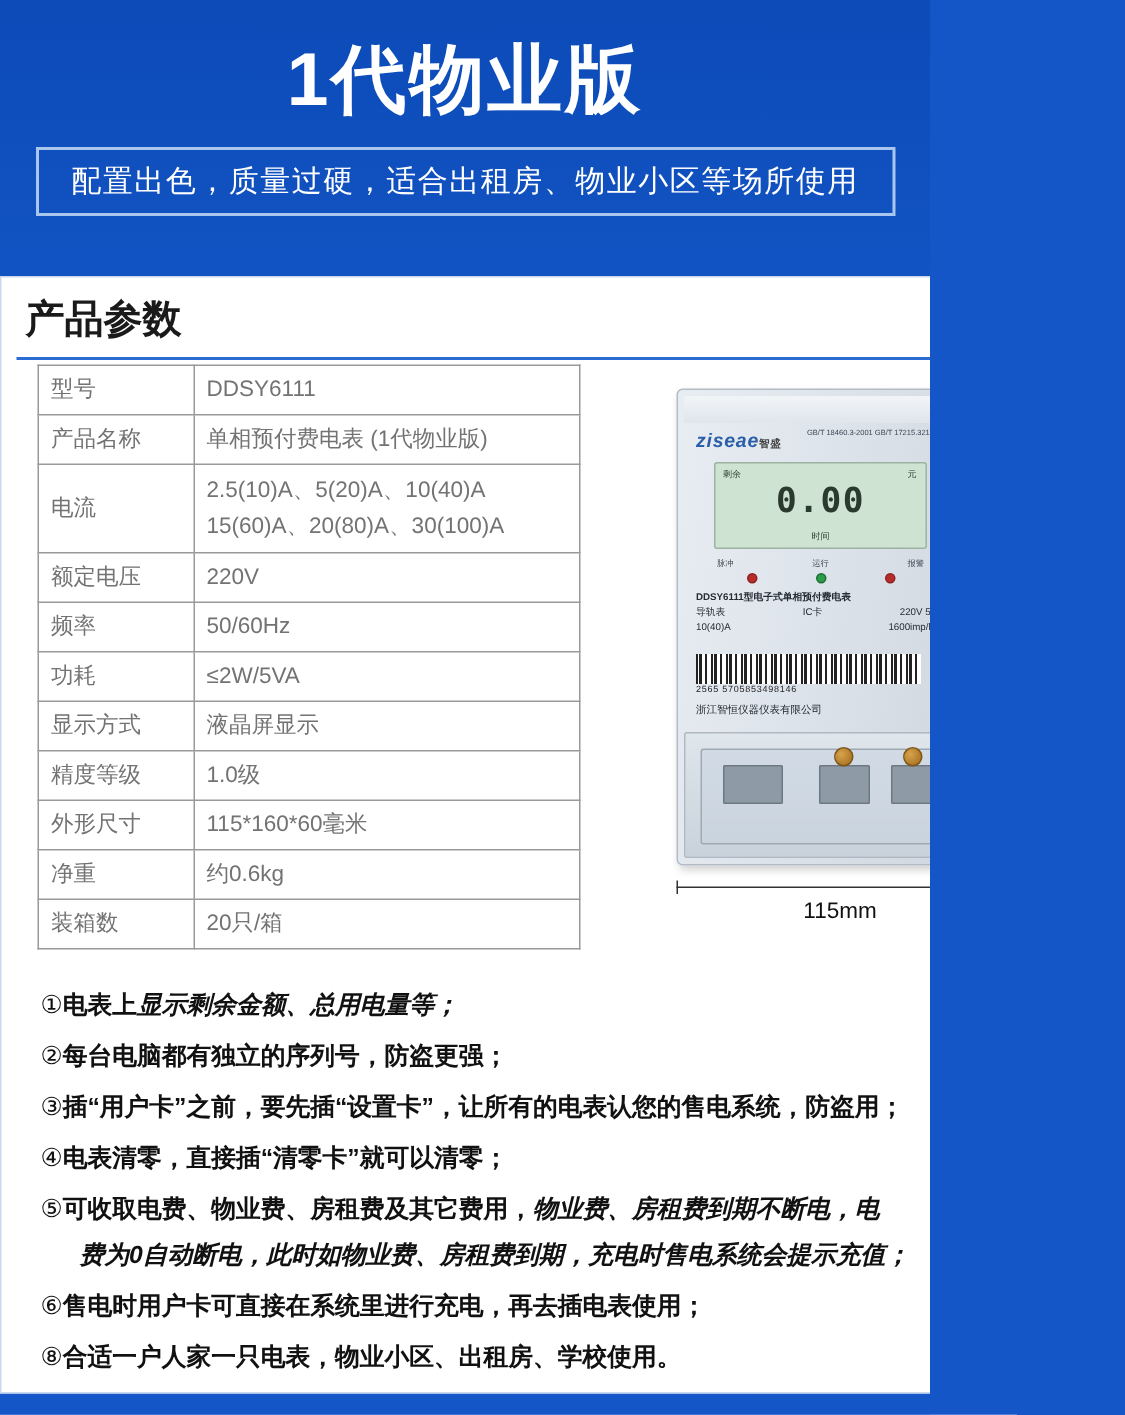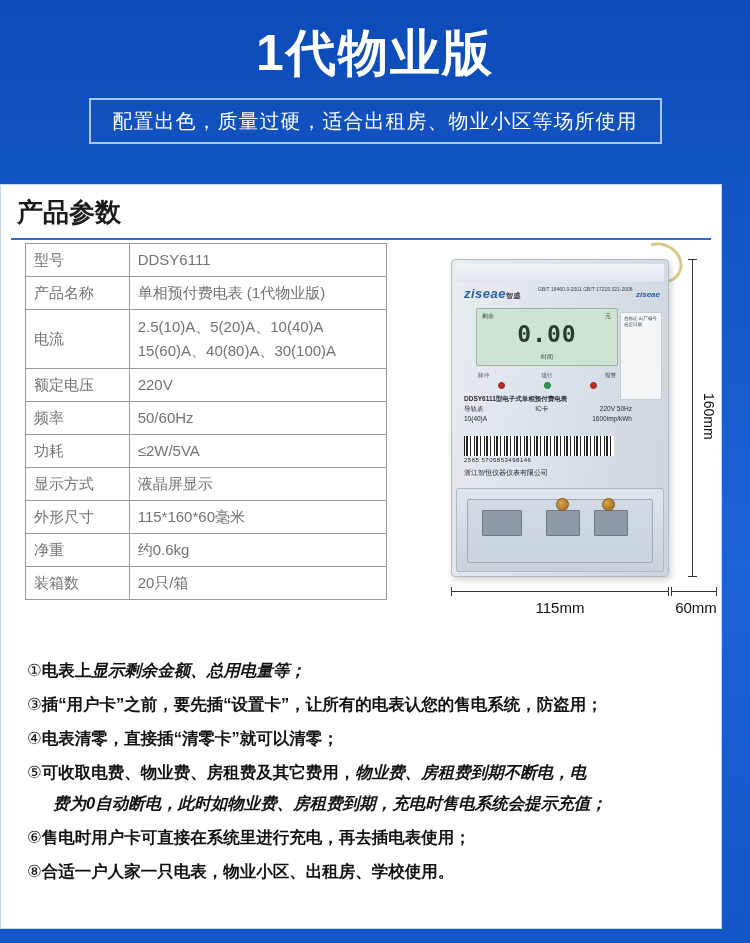--- a/index.html
+++ b/index.html
@@ -4,21 +4,21 @@
 <style>
   * { box-sizing: border-box; margin: 0; padding: 0; }
   html, body {
     width: 750px;
     height: 943px;
     background: #1456c8;
     font-family: "Liberation Sans", sans-serif;
   }
   .page {
     position: relative;
-    width: 750px;
+    width: 620px;
     height: 943px;
     background: linear-gradient(180deg, #0c4bb8 0%, #1558c8 30%, #1c63d6 60%, #1456c8 100%);
     overflow: hidden;
   }
   
   .header {
     height: 170px;
     padding-top: 22px;
     text-align: center;
   }
@@ -347,38 +347,42 @@
           <td class="v">DDSY6111</td>
         </tr>
         <tr>
           <td class="k">产品名称</td>
           <td class="v">单相预付费电表 (1代物业版)</td>
         </tr>
         <tr>
           <td class="k">电流</td>
           <td class="v two-line">
             <div>2.5(10)A、5(20)A、10(40)A</div>
-            <div>15(60)A、40(80)A、30(100)A</div>
+            <div>15(60)A、20(80)A、30(100)A</div>
           </td>
         </tr>
         <tr>
           <td class="k">额定电压</td>
           <td class="v">220V</td>
         </tr>
         <tr>
           <td class="k">频率</td>
           <td class="v">50/60Hz</td>
         </tr>
         <tr>
           <td class="k">功耗</td>
           <td class="v">≤2W/5VA</td>
         </tr>
         <tr>
           <td class="k">显示方式</td>
           <td class="v">液晶屏显示</td>
+        </tr>
+        <tr>
+          <td class="k">精度等级</td>
+          <td class="v">1.0级</td>
         </tr>
         <tr>
           <td class="k">外形尺寸</td>
           <td class="v">115*160*60毫米</td>
         </tr>
         <tr>
           <td class="k">净重</td>
           <td class="v">约0.6kg</td>
         </tr>
         <tr>
@@ -462,20 +466,23 @@
       <div class="dim-label-w">115mm</div>
       <div class="dim-label-d">60mm</div>
     </div>
 
 
     <div class="features">
       <div class="feature">
         <span class="num">①</span><span>电表上</span><span class="em">显示剩余金额、总用电量等；</span>
       </div>
       <div class="feature">
+        <span class="num">②</span><span>每台电脑都有独立的序列号，防盗更强；</span>
+      </div>
+      <div class="feature">
         <span class="num">③</span><span>插“用户卡”之前，要先插“设置卡”，让所有的电表认您的售电系统，防盗用；</span>
       </div>
       <div class="feature">
         <span class="num">④</span><span>电表清零，直接插“清零卡”就可以清零；</span>
       </div>
       <div class="feature">
         <span class="num">⑤</span><span>可收取电费、物业费、房租费及其它费用，</span><span class="em">物业费、房租费到期不断电，电</span>
         <div class="feature-cont em">费为0自动断电，此时如物业费、房租费到期，充电时售电系统会提示充值；</div>
       </div>
       <div class="feature">

